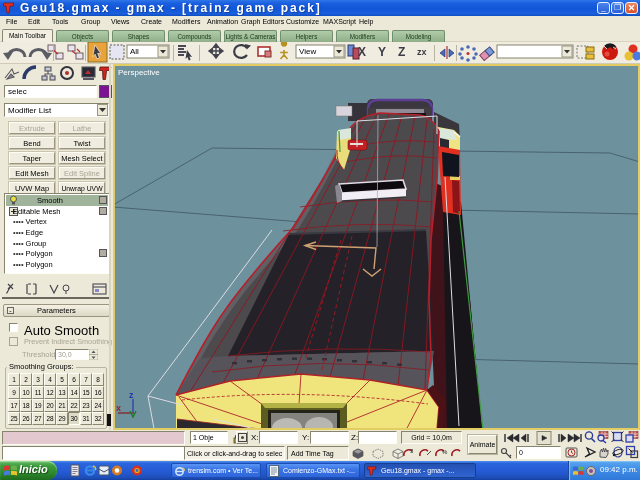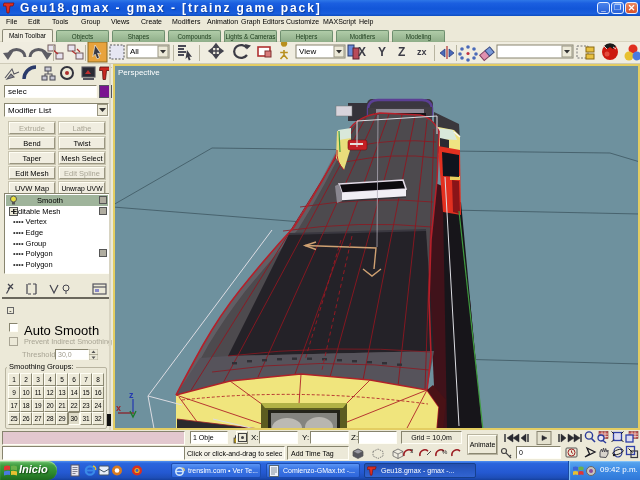--- a/index.html
+++ b/index.html
@@ -248,20 +248,21 @@
       <path d="M27 3 v10 M31 3 h-3 m3 10 h-3 M36 3 v10 M33 3 h3 m-3 10 h3"></path>
       <path d="M50 4 l4 8 l4 -8"></path>
       <path d="M66 4 a3 3 0 1 0 0 6 a3 3 0 1 0 0 -6 m0 6 v3" stroke-width="1"></path>
       <rect x="93" y="3" width="13" height="10" stroke="#55555f"></rect>
       <path d="M93 6 h13" stroke="#55555f"></path>
       <rect x="95" y="8" width="4" height="3" fill="#8888c8" stroke="none"></rect>
     </g>
   </svg>
   <div class="abs" style="left:2px;top:233px;width:108px;height:2px;background:#6a675c;"></div>
 
+  <div class="abs" style="left:3px;top:240px;width:107px;height:13px;background:linear-gradient(180deg,#f4f1e4,#ddd9c6);border:1px solid #9a9681;border-radius:2px;font-size:7.5px;text-align:center;line-height:12px;color:#000;">Parameters</div>
   <div class="abs" style="left:7px;top:243px;width:7px;height:7px;background:#ece9d8;border:1px solid #666;font-size:7px;line-height:5px;text-align:center;">-</div>
 
   <div class="abs sunken" style="left:9px;top:259px;width:9px;height:9px;"></div>
   <div class="abs" style="left:24px;top:259px;font-size:13px;">Auto Smooth</div>
   <div class="abs" style="left:9px;top:273px;width:9px;height:9px;background:#ece9d8;border:1px solid #a8a494;"></div>
   <div class="abs" style="left:24px;top:273px;font-size:7.3px;color:#a8a494;white-space:nowrap;">Prevent Indirect Smoothing</div>
   <div class="abs" style="left:22px;top:286px;font-size:7.5px;color:#a8a494;">Threshold:</div>
   <div class="abs sunken" style="left:55px;top:285px;width:34px;height:11px;font-size:7px;line-height:10px;padding-left:2px;color:#a09c8c;">30,0</div>
   <svg class="abs" style="left:89px;top:285px" width="9" height="11">
         <rect x="0" y="0" width="9" height="5.5" fill="#ece9d8" stroke="#9a9681" stroke-width="0.6"></rect>

